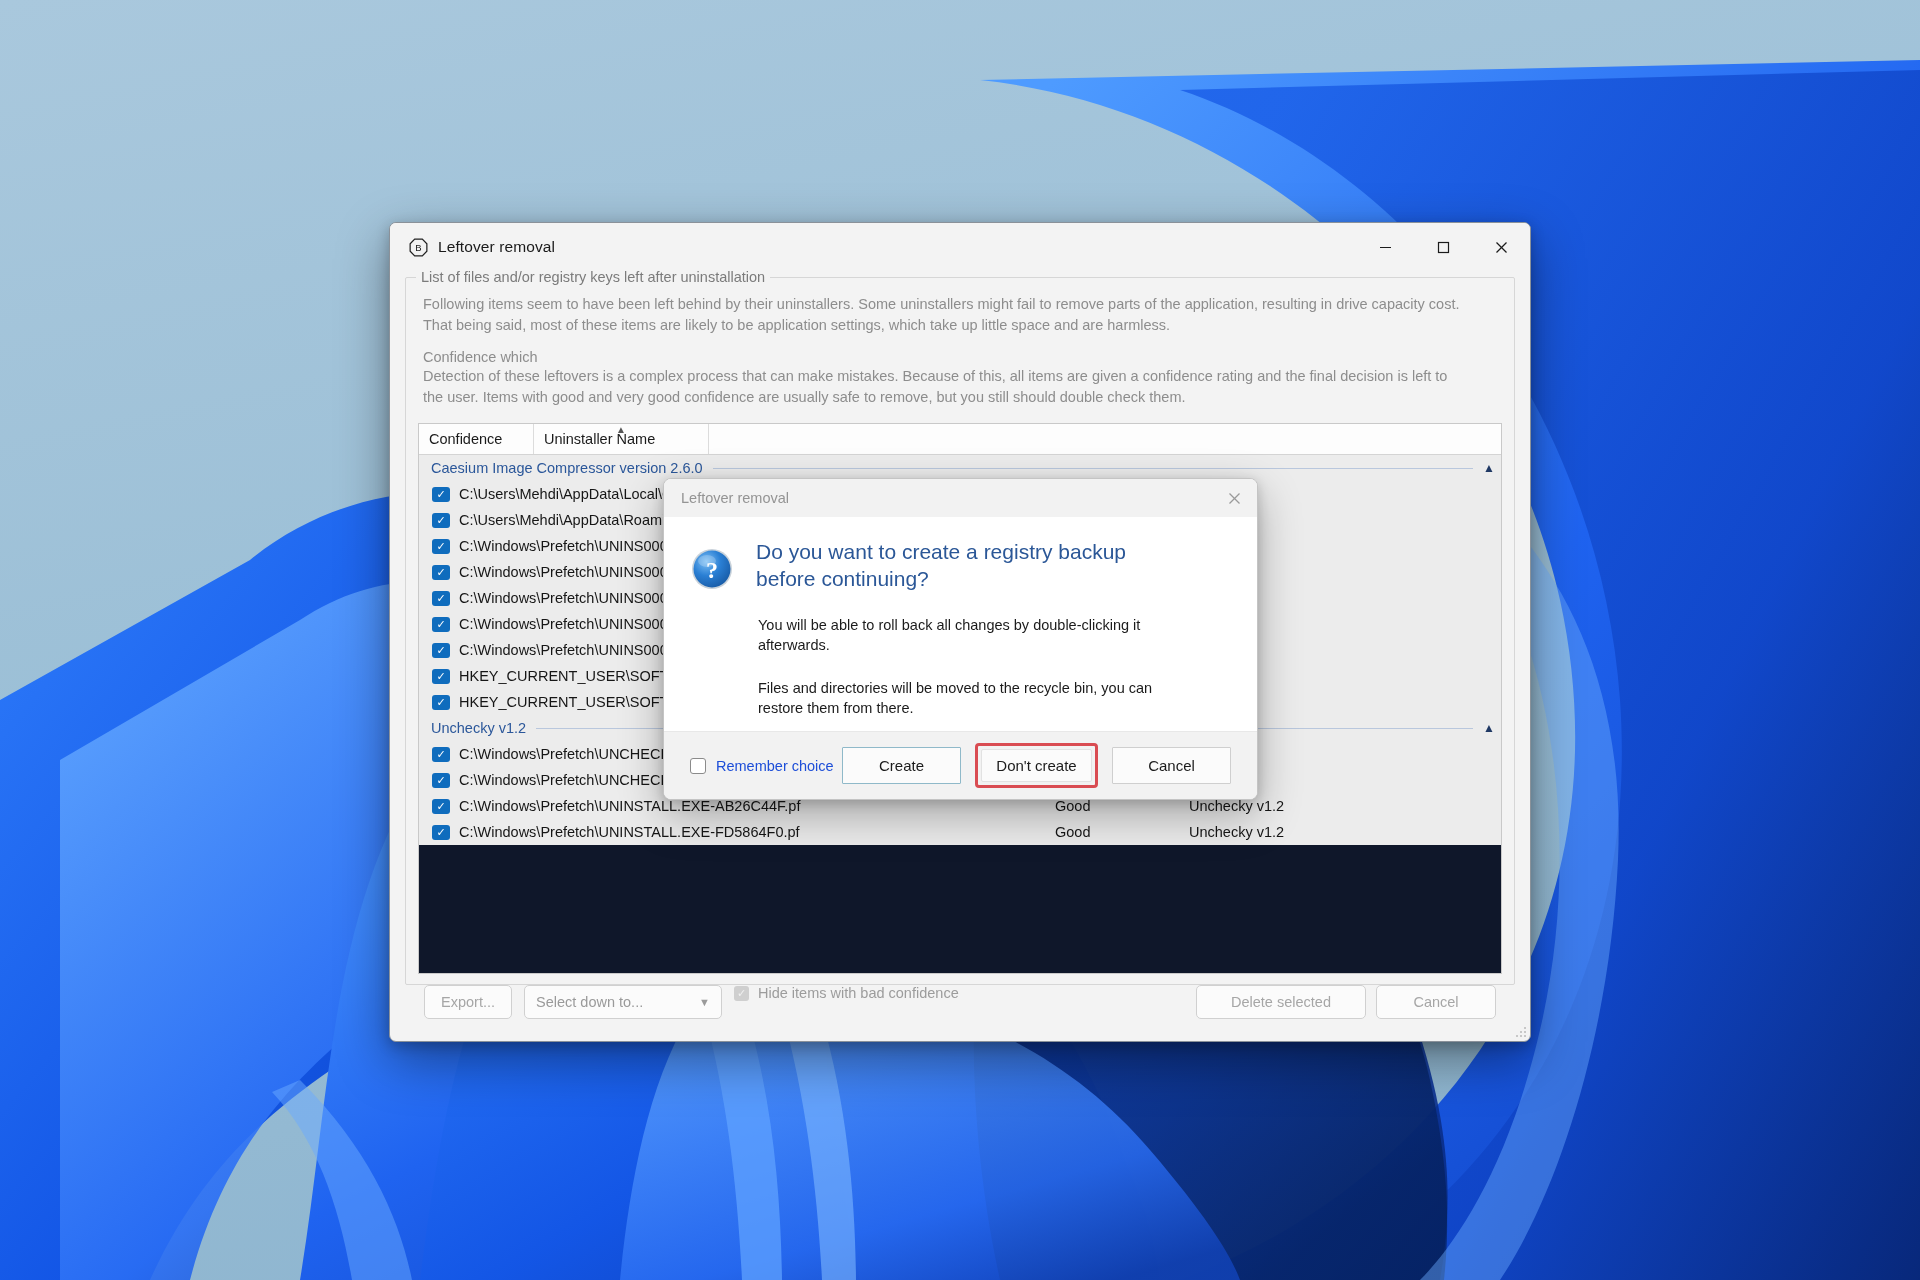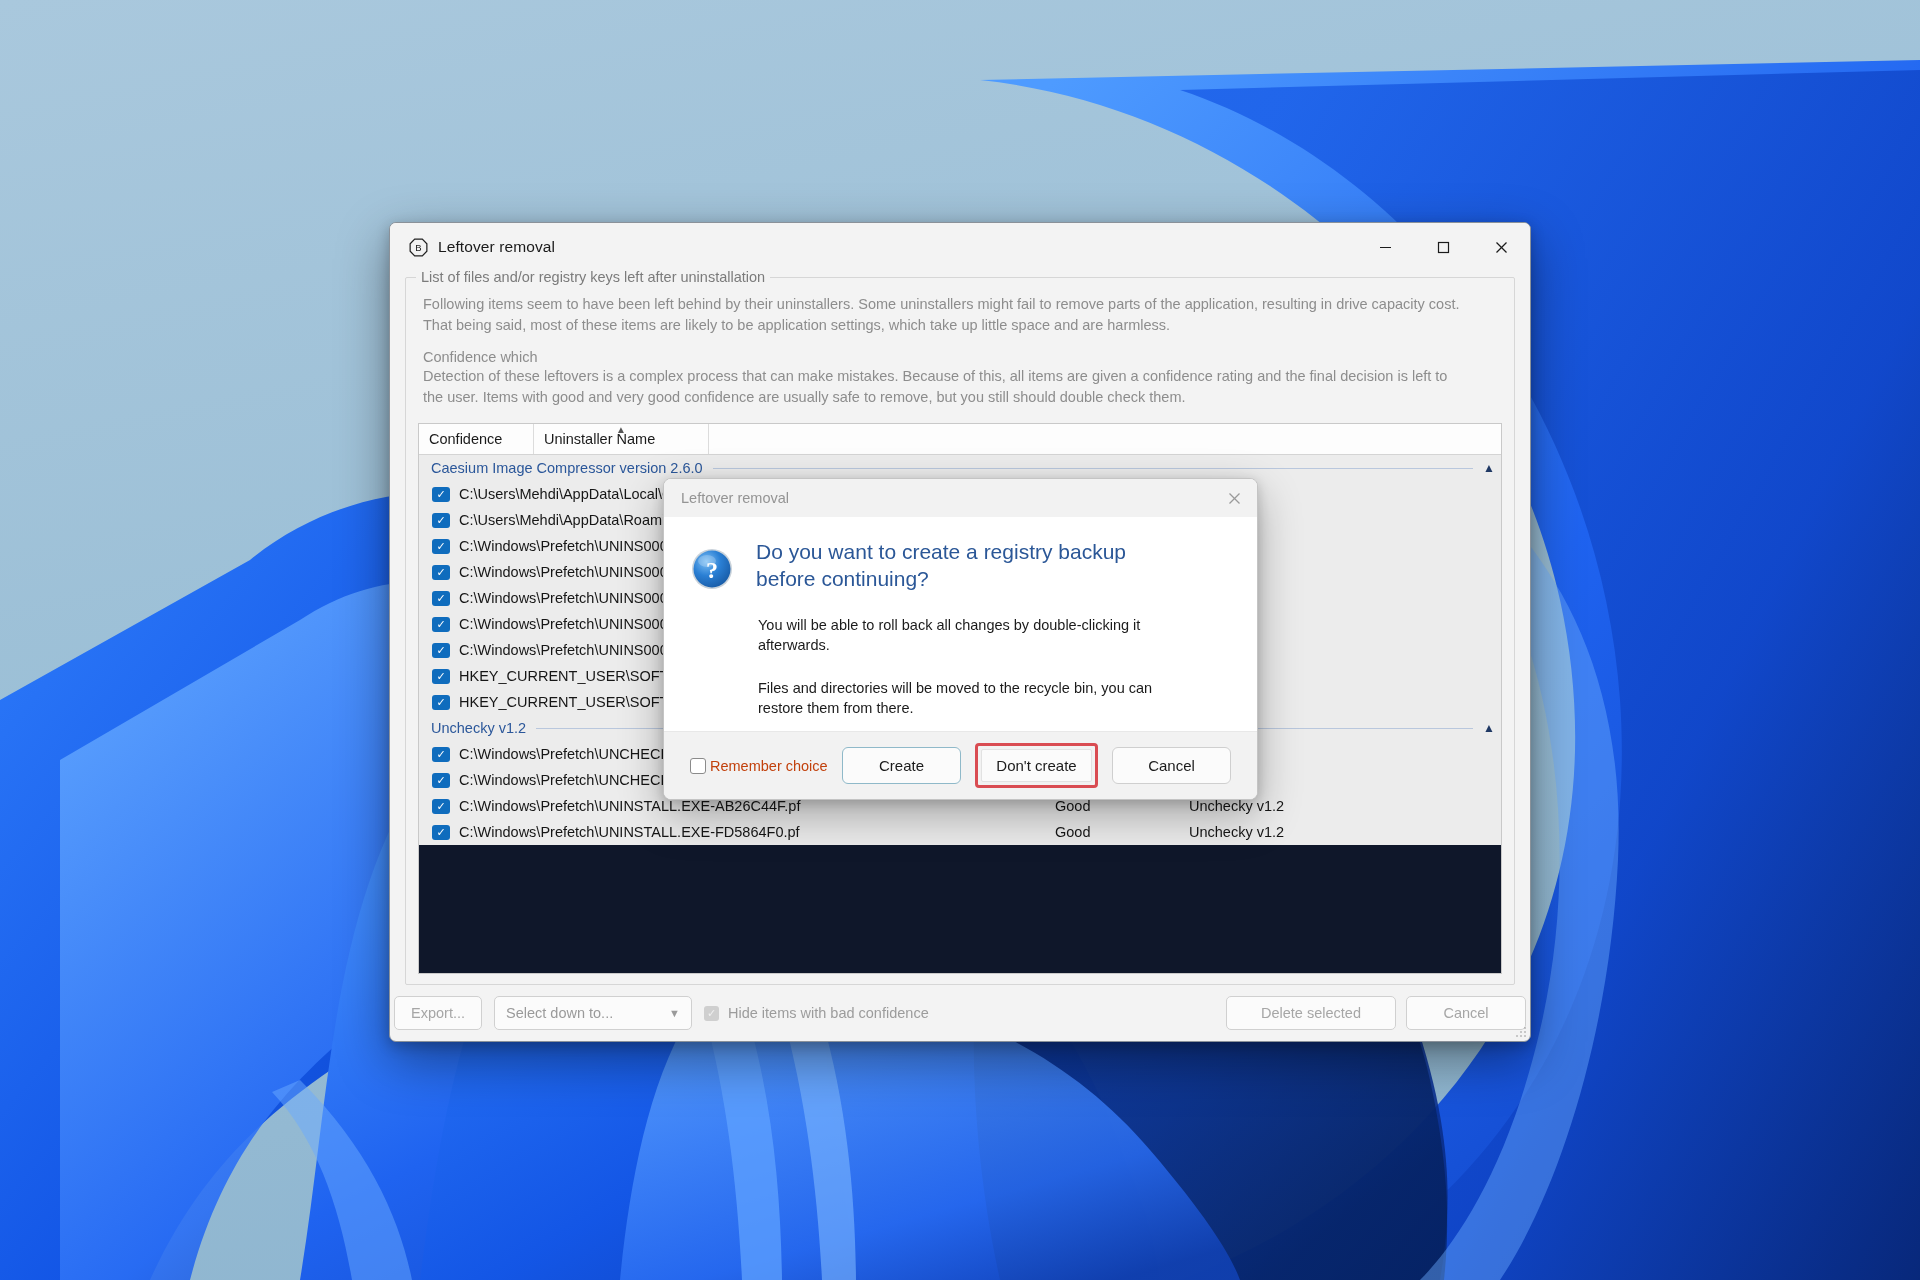--- a/index.html
+++ b/index.html
@@ -142,22 +142,22 @@
     display: flex; align-items: center; justify-content: center;
     color: #fff; font-size: 11px; line-height: 1;
   }
   .row .c-path { width: 545px; overflow: hidden; white-space: nowrap; }
   .row .c-conf { width: 140px; padding-left: 6px; margin-left: 45px; }
   .row .c-unin { width: 175px; }
 
   
   #bottombar {
     flex: 0 0 56px;
-    display: flex; align-items: center;
-    padding: 0 4px;
+    display: flex; align-items: flex-start;
+    padding: 0 34px;
     gap: 12px;
   }
   .btn {
     height: 34px;
     border: 1px solid #d0d0d0;
     background: #fbfbfb;
     border-radius: 5px;
     font-size: 14.5px;
     color: #a6a6a6;
     display: flex; align-items: center; justify-content: center;
@@ -235,29 +235,29 @@
     margin-top: 22px; max-width: 440px; padding-left: 2px;
   }
 
   #dlg-footer {
     flex: 0 0 68px;
     display: flex; align-items: center;
     padding: 0 26px;
     background: #f2f2f2;
     border-top: 1px solid #e8e8e8;
   }
-  #remember-line { display: flex; align-items: center; gap: 4px; font-size: 14.5px; color: #c2410c; }
+  #remember-line { display: flex; align-items: center; gap: 10px; font-size: 14.5px; color: #1d4ed8; }
   #remember-box {
     width: 16px; height: 16px;
     border: 1px solid #8b8b8b; border-radius: 3px; background: #fff;
   }
   .dlg-btns { margin-left: auto; display: flex; align-items: center; gap: 14px; }
   .dlg-btn {
     height: 37px; min-width: 119px;
-    border-radius: 6px;
+    border-radius: 1px;
     background: #fbfbfb;
     border: 1px solid #cfcfcf;
     display: flex; align-items: center; justify-content: center;
     font-size: 15px; color: #1b1b1b;
   }
   #create-btn { border-color: #8fb9c9; }
   #dont-create-wrap {
     padding: 3px;
     border: 3px solid #d94c52;
     border-radius: 4px;

